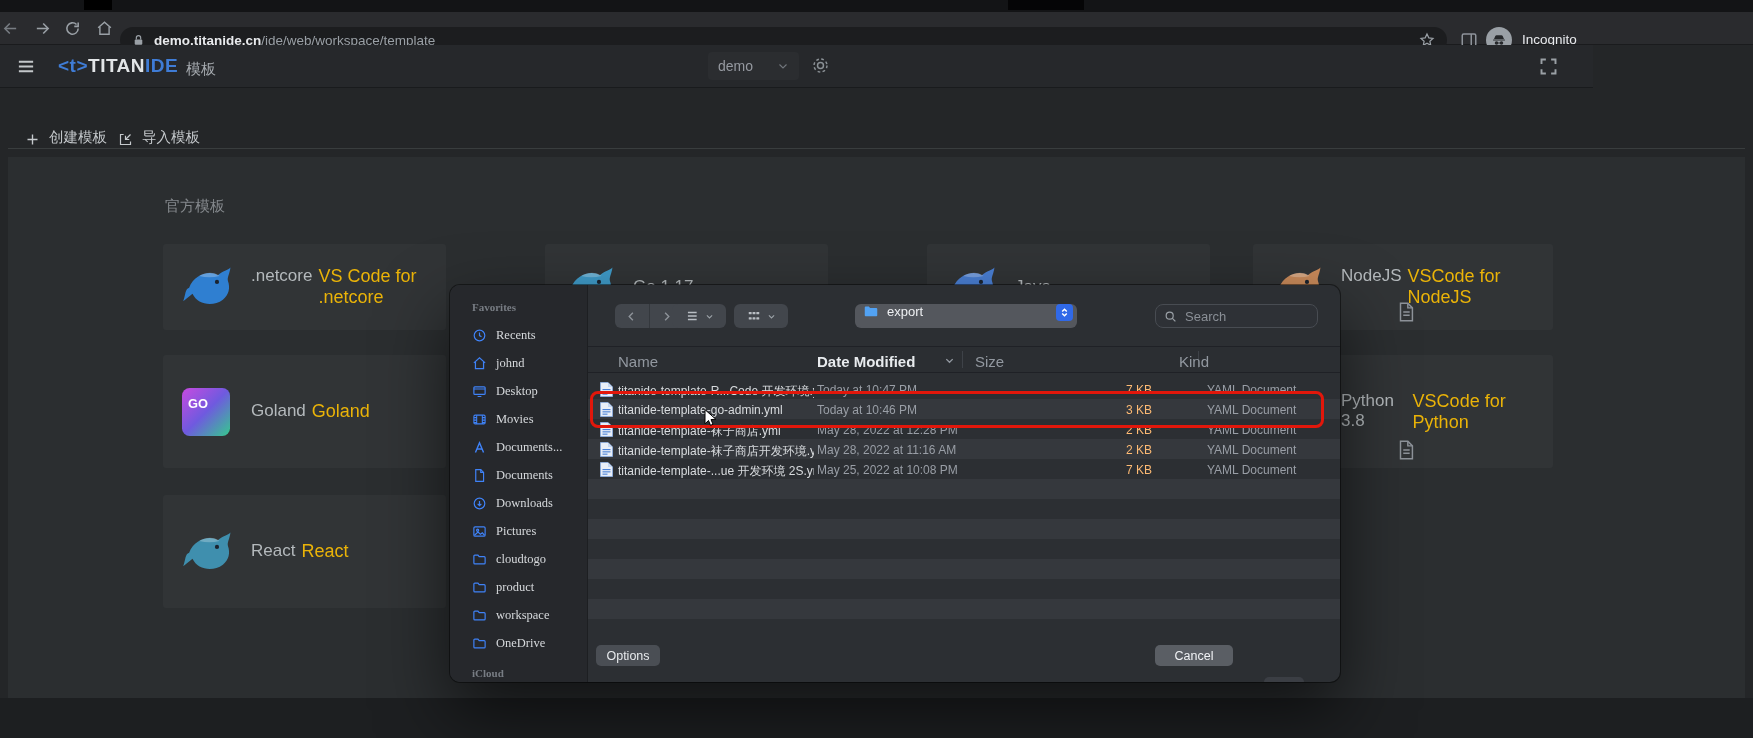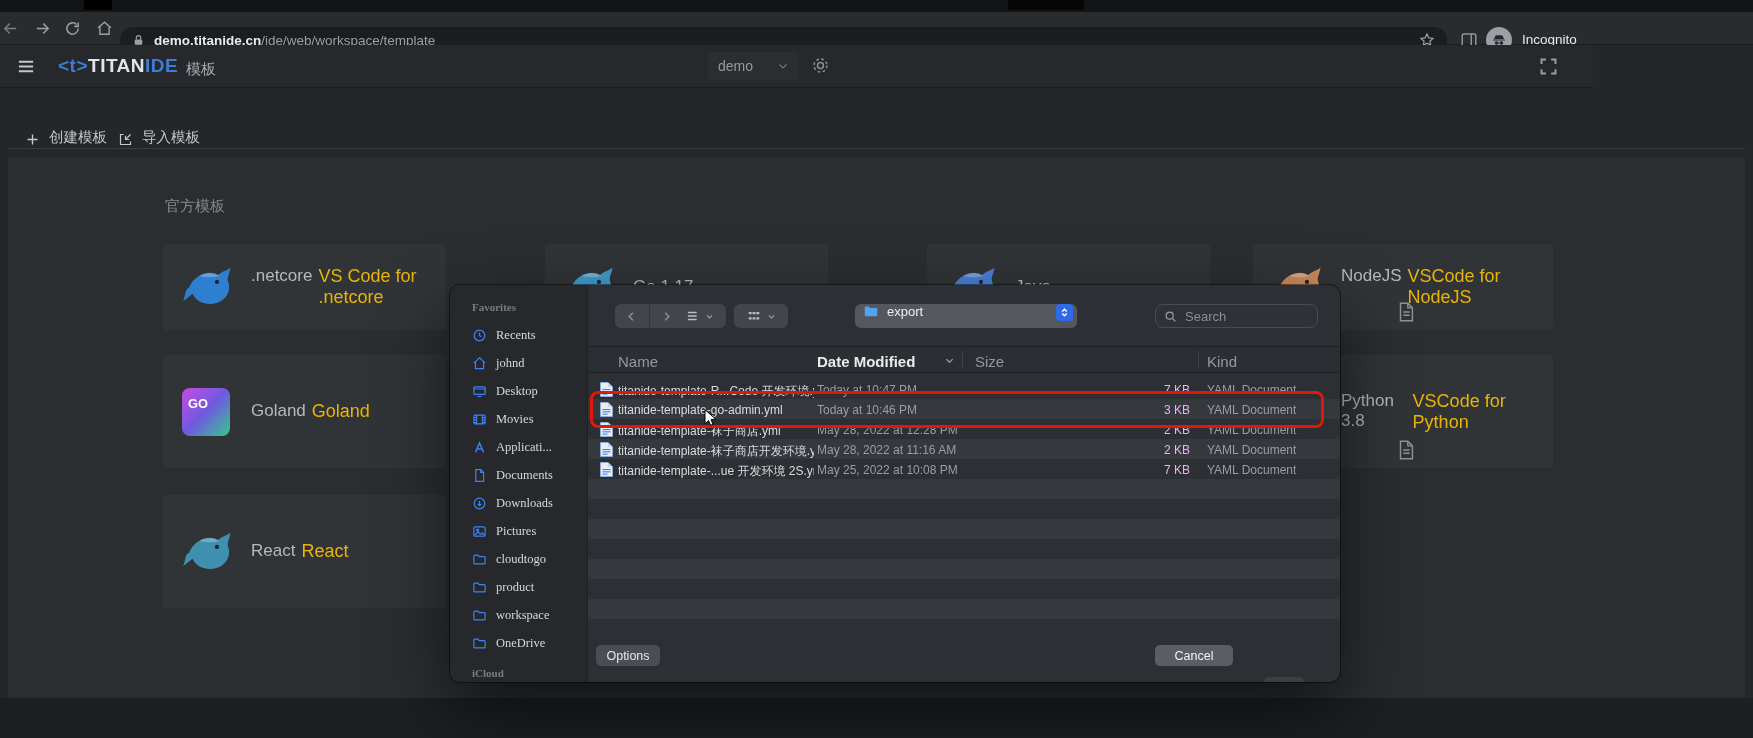--- a/index.html
+++ b/index.html
@@ -115,35 +115,35 @@
   .mag{width:13px;height:13px;color:#9aa0a6;flex:none;display:inline-flex;}
   .mag svg{width:100%;height:100%;}
   .sinput{background:transparent;border:none;outline:none;color:#d6d9dc;font-size:13px;width:100%;font-family:"Liberation Sans",sans-serif;}
   .sinput::placeholder{color:#8a8f96;}
 
   .dcolh{height:27px;background:#2b2e32;border-top:1px solid #1f2126;border-bottom:1px solid #1f2126;position:relative;flex:none;}
   .ch{position:absolute;top:6px;font-size:15px;color:#9298a0;}
   .ch.name{left:30px;}
   .ch.date{left:229px;color:#e8ebee;font-weight:bold;}
   .ch.size{left:387px;}
-  .ch.kind{left:619px;text-align:right;}
+  .ch.kind{left:591px;text-align:right;}
   .sortchev{position:absolute;left:356px;top:8px;width:11px;height:11px;color:#9298a0;display:inline-flex;}
   .sortchev svg{width:100%;height:100%;}
   .vline{position:absolute;top:4px;bottom:4px;width:1px;background:#3e4248;}
   .vline.l1{left:374px;}
   .vline.l2{left:610px;}
 
   .dlist{flex:1;overflow:hidden;padding-top:6px;}
   .frow{height:20px;position:relative;font-size:12px;}
   .dlist > div:nth-of-type(even){background:#35383d;}
   .fdoc{position:absolute;left:12px;top:3px;width:13px;height:15px;display:inline-flex;}
   .fdoc svg{width:100%;height:100%;}
   .fname{position:absolute;left:30px;top:4px;color:#d9dcdf;white-space:nowrap;max-width:196px;overflow:hidden;}
   .fdate{position:absolute;left:229px;top:4px;color:#999ea6;white-space:nowrap;}
-  .fsize{position:absolute;left:500px;top:4px;width:102px;text-align:right;color:#f0abfc;}
+  .fsize{position:absolute;left:500px;top:4px;width:102px;text-align:center;color:#fdba74;}
   .fkind{position:absolute;left:619px;top:4px;color:#999ea6;white-space:nowrap;}
 
   .dbottom{height:45px;position:relative;flex:none;}
   .obtn{position:absolute;top:8px;height:21px;border-radius:5px;font-size:12.5px;display:flex;align-items:center;justify-content:center;cursor:default;}
   .obtn.opt{left:8px;width:64px;background:#4a4e54;color:#e6e9ec;}
   .obtn.cancel{left:567px;width:78px;background:#5a5e64;color:#f0f2f5;}
   .obtn.open{left:676px;width:40px;background:#3b3e44;color:#7e838a;margin-top:32px;}
 
   
   .redbox{position:absolute;left:590px;top:391px;width:734px;height:37px;border:3px solid #e2170b;border-radius:8px;z-index:30;}
@@ -445,21 +445,21 @@
             <span class="slbl">Movies</span>
           </div>
 
           <div class="sitem c4">
             <span class="sic">
               <svg viewBox="0 0 24 24" fill="none" stroke="currentColor" stroke-width="2.3">
                 <path d="M5.5 20L12 4.5 18.5 20"></path>
                 <path d="M8 14.5h8"></path>
               </svg>
             </span>
-            <span class="slbl">Applicati...</span>
+            <span class="slbl">Documents...</span>
           </div>
 
           <div class="sitem c5">
             <span class="sic">
               <svg viewBox="0 0 24 24" fill="none" stroke="currentColor" stroke-width="1.9">
                 <path d="M6 2.5h8l4.5 4.5v14.5H6z"></path>
                 <path d="M14 2.5V7h4.5"></path>
               </svg>
             </span>
             <span class="slbl">Documents</span>

